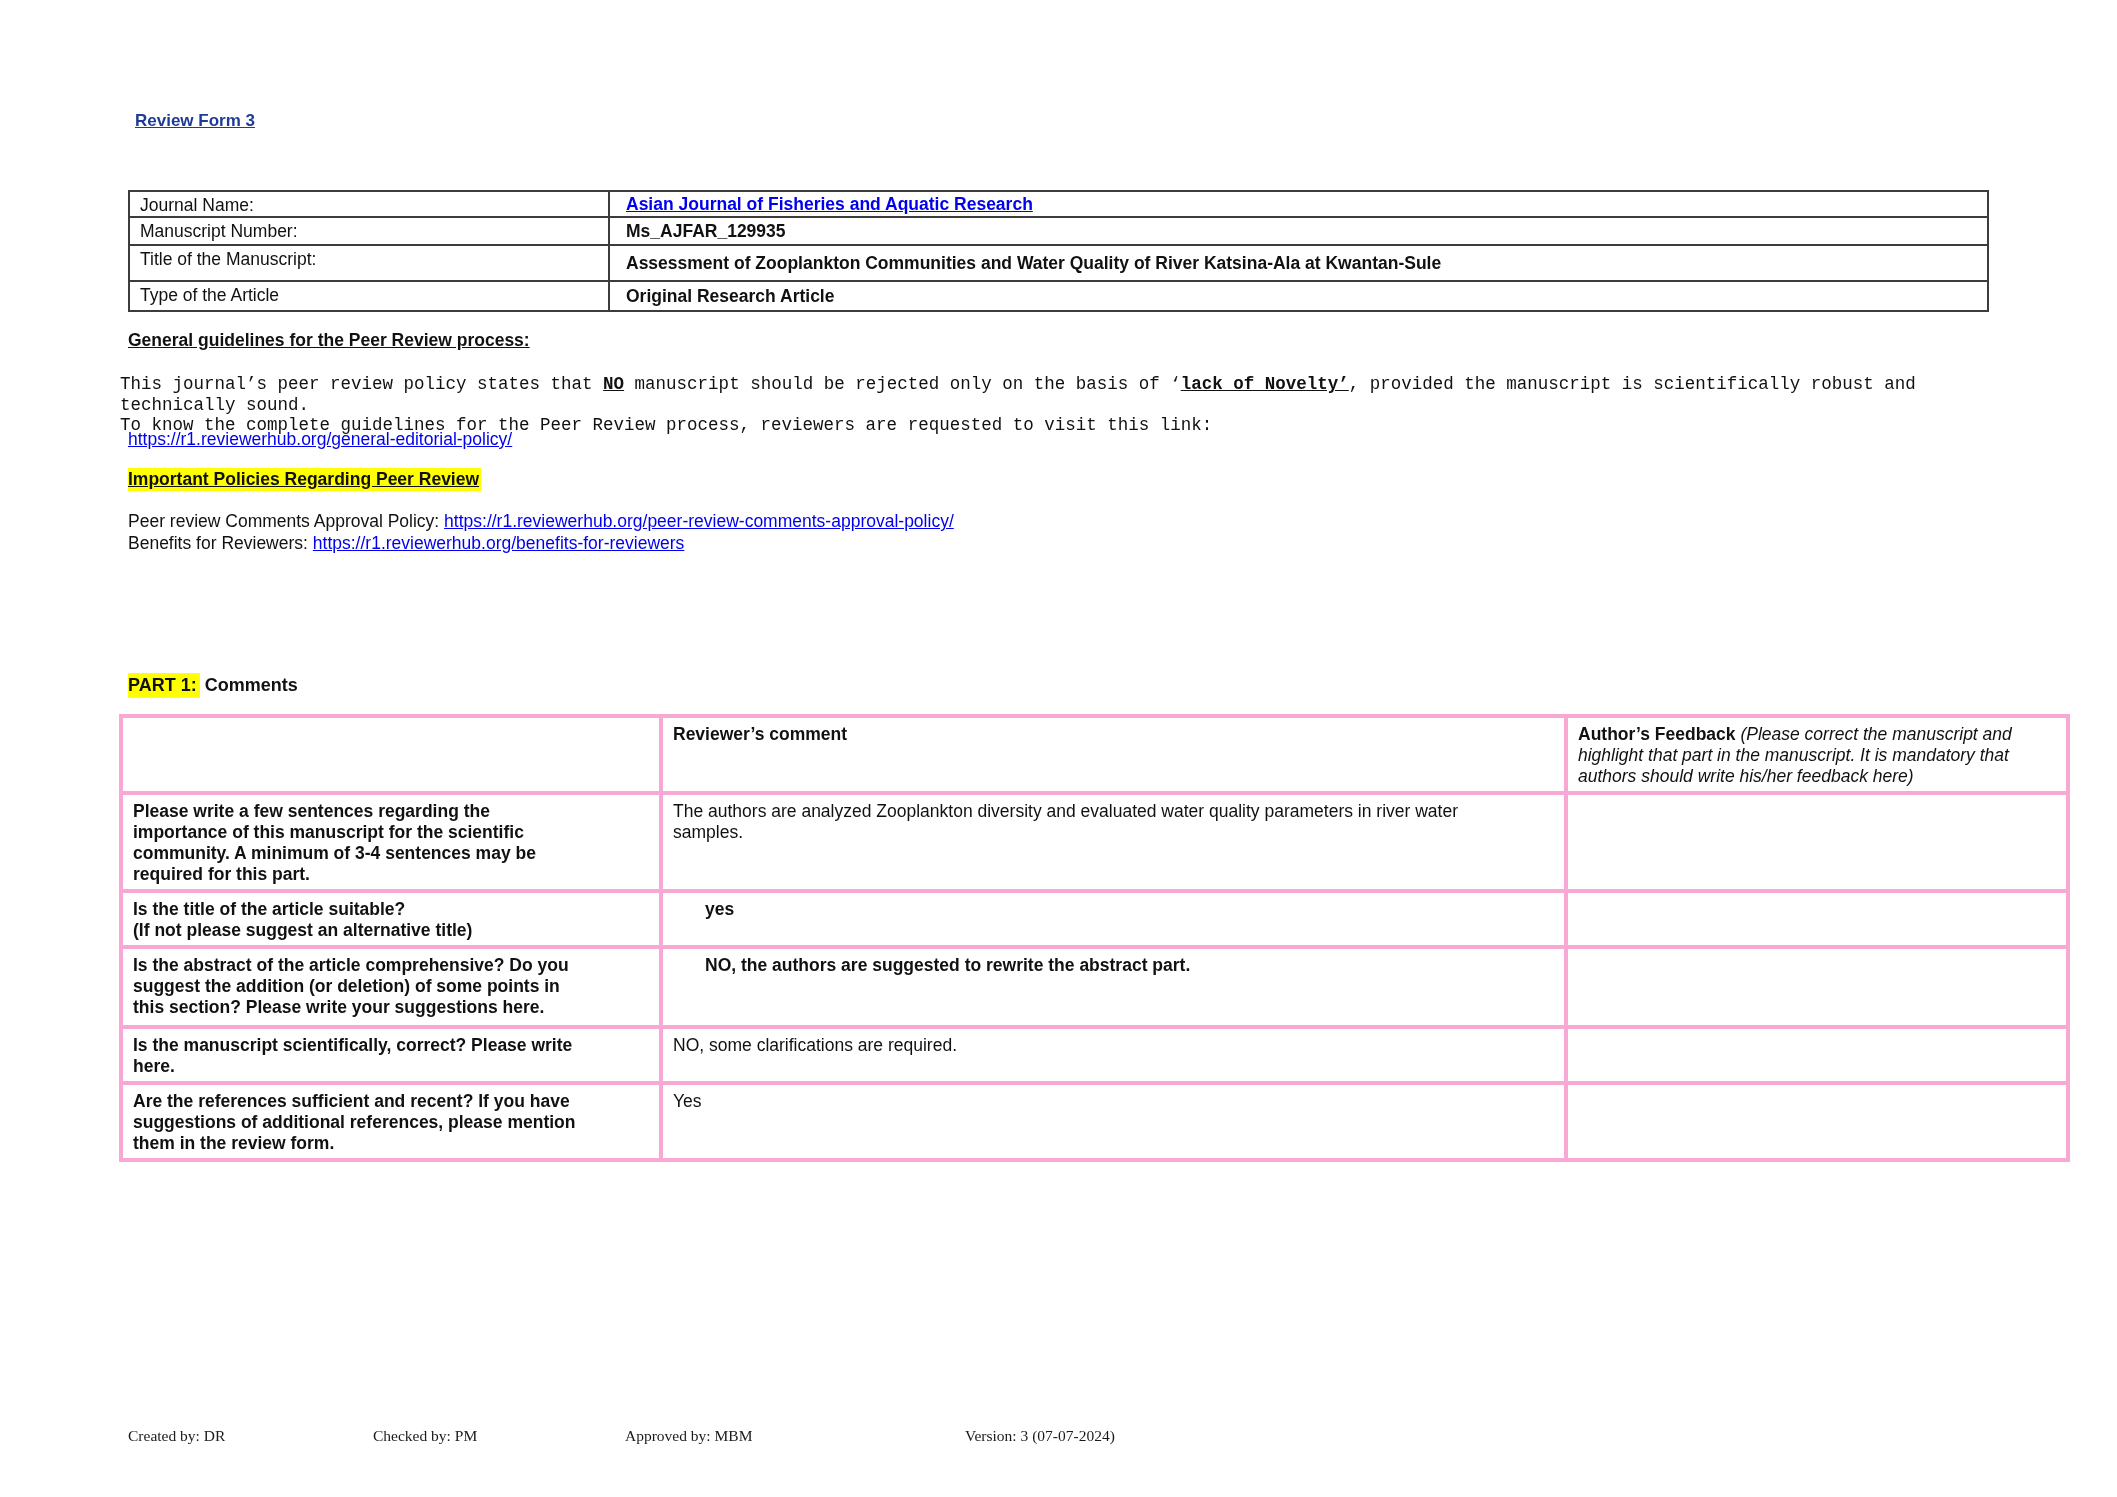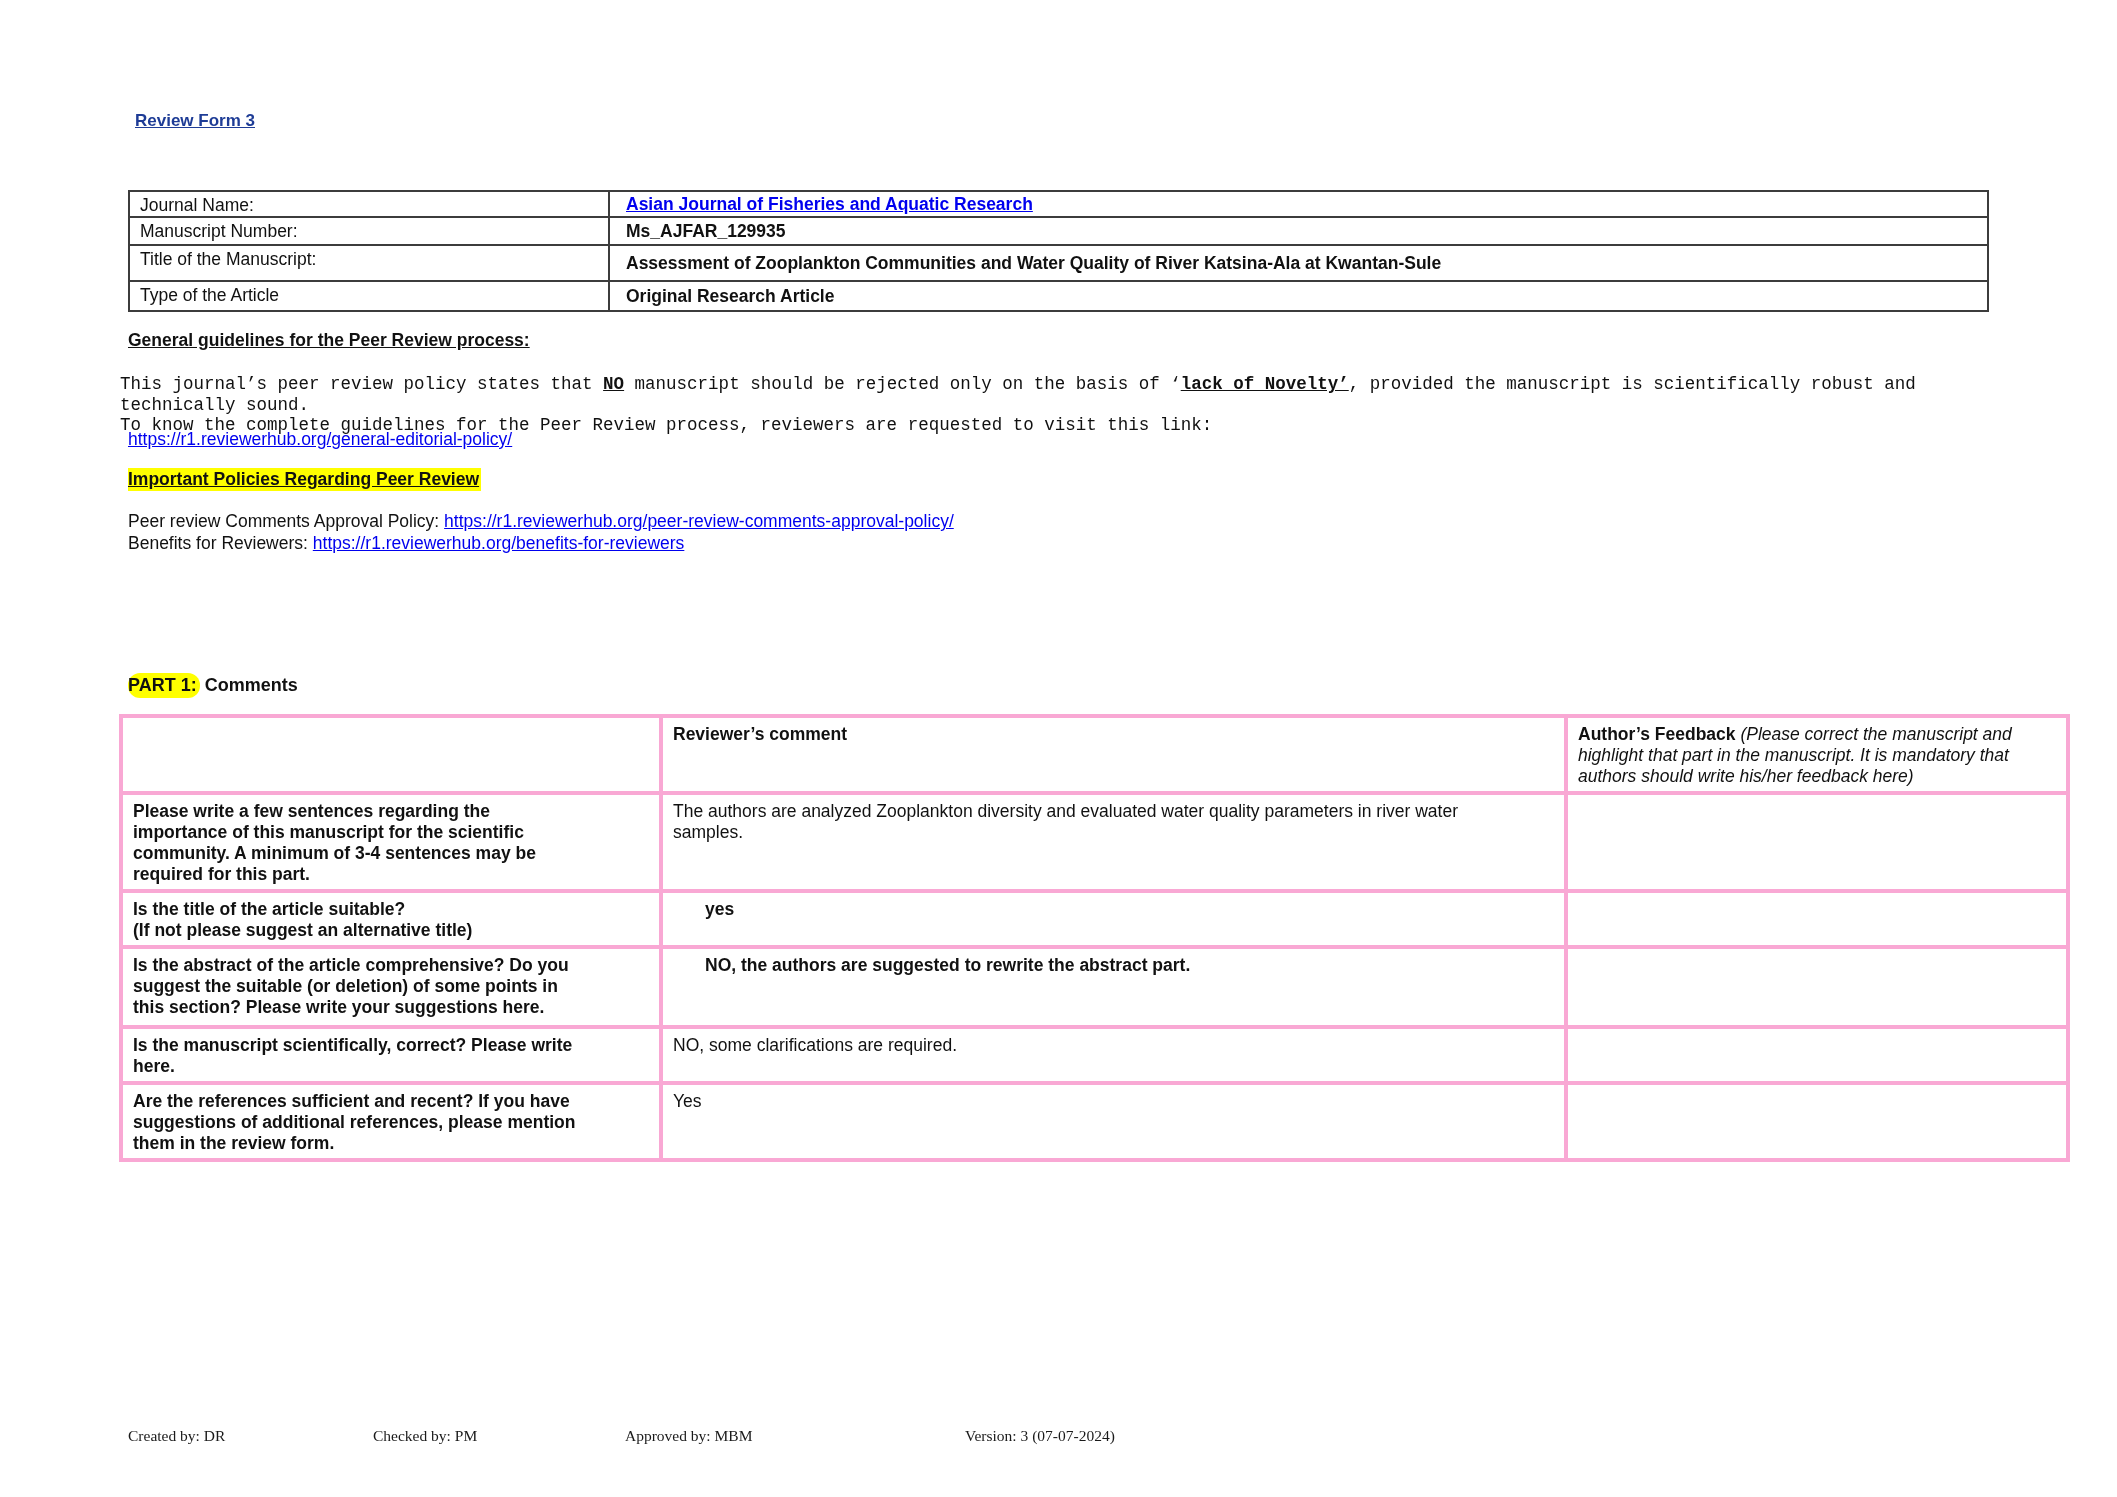--- a/index.html
+++ b/index.html
@@ -41,21 +41,21 @@
     font-size:17.5px;line-height:20.5px;font-family:Liberation Mono, monospace;
   }
   .bu{font-weight:bold;text-decoration:underline;}
   .g-link{position:absolute;left:128px;top:429px;font-size:17.5px;}
   .imp-heading{position:absolute;left:128px;top:469px;font-size:17.5px;}
   .hl{background:#FFFF00;}
   .imp-heading .hl{font-weight:bold;text-decoration:underline;padding:1px 2px 2px 0;}
   .policy-lines{position:absolute;left:128px;top:511px;font-size:17.5px;line-height:21.5px;}
   
   .part1-heading{position:absolute;left:128px;top:675px;font-size:18px;font-weight:bold;}
-  .part1-heading .hl{padding:2px 3px 3px 0;border-radius:12px;}
+  .part1-heading .hl{padding:2px 3px 3px 0;}
   .comments-table{
     position:absolute;left:119px;top:714px;
     width:1881px;table-layout:fixed;
     font-size:17.5px;line-height:21px;
   }
   .comments-table td{
     border:4px solid #f9a8d4;
     vertical-align:top;
     padding:6px 8px 4px 10px;
     white-space:pre-line;
@@ -146,21 +146,21 @@
         <td class="fb"></td>
       </tr>
       <tr class="hr3">
         <td class="q">Is the title of the article suitable?
 (If not please suggest an alternative title)</td>
         <td class="c bold indent">yes</td>
         <td class="fb"></td>
       </tr>
       <tr class="hr4">
         <td class="q">Is the abstract of the article comprehensive? Do you
-suggest the suitable (or deletion) of some points in
+suggest the addition (or deletion) of some points in
 this section? Please write your suggestions here.</td>
         <td class="c bold indent">NO, the authors are suggested to rewrite the abstract part.</td>
         <td class="fb"></td>
       </tr>
       <tr class="hr5">
         <td class="q">Is the manuscript scientifically, correct? Please write
 here.</td>
         <td class="c">NO, some clarifications are required.</td>
         <td class="fb"></td>
       </tr>

